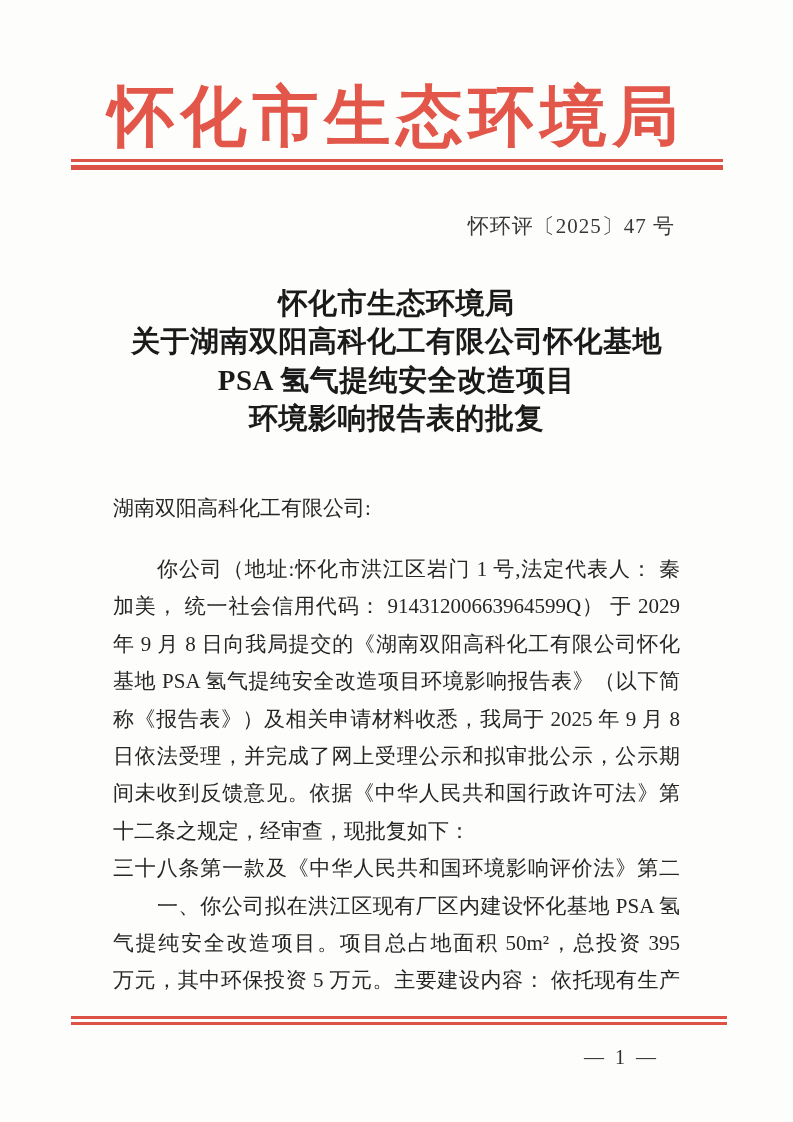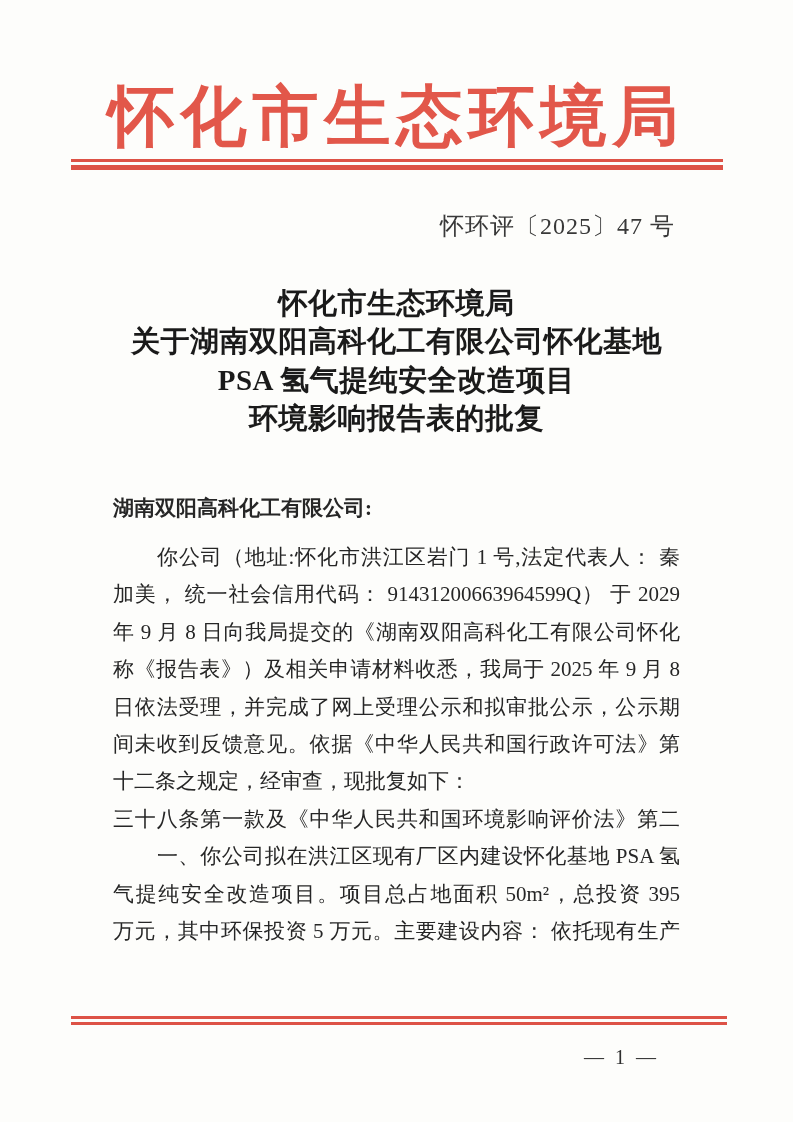--- a/index.html
+++ b/index.html
@@ -43,21 +43,21 @@
     height: 3px;
   }
   .masthead-rule .rule-thick {
     height: 5px;
     background: #dd5246;
   }
   .doc-number {
     margin-top: 42px;
     padding-right: 118px;
     text-align: right;
-    font-size: 24px;
+    font-size: 21px;
     line-height: 28px;
     color: #383838;
     letter-spacing: 1px;
   }
   
   .title-block {
     margin-top: 44px;
     text-align: center;
     color: #1a1a1a;
   }
@@ -79,22 +79,21 @@
     white-space: normal;
   }
   .body-line.justify {
     text-align: justify;
     text-align-last: justify;
   }
   .body-line.indent {
     text-indent: 44px;
   }
   .body-line.gap-after {
-    margin-bottom: 12px;
-    font-weight: bold;
+    margin-bottom: 24px;
   }
   
   .footer-rule {
     position: absolute;
     left: 71px;
     top: 1016px;
     width: 656px;
   }
   .footer-rule .rule-thin {
     height: 2.5px;
@@ -147,20 +146,21 @@
   <section class="doc-body">
 
       <div class="body-line gap-after">湖南双阳高科化工有限公司:</div>
 
       <div class="body-line indent justify">你公司（地址:怀化市洪江区岩门 1 号,法定代表人： 秦</div>
 
       <div class="body-line justify">加美， 统一社会信用代码： 91431200663964599Q） 于 2029</div>
 
       <div class="body-line justify">年 9 月 8 日向我局提交的《湖南双阳高科化工有限公司怀化</div>
 
+      <div class="body-line justify">基地 PSA 氢气提纯安全改造项目环境影响报告表》（以下简</div>
 
       <div class="body-line justify">称《报告表》）及相关申请材料收悉，我局于 2025 年 9 月 8</div>
 
       <div class="body-line justify">日依法受理，并完成了网上受理公示和拟审批公示，公示期</div>
 
       <div class="body-line justify">间未收到反馈意见。依据《中华人民共和国行政许可法》第</div>
 
       <div class="body-line">十二条之规定，经审查，现批复如下：</div>
 
       <div class="body-line justify">三十八条第一款及《中华人民共和国环境影响评价法》第二</div>

